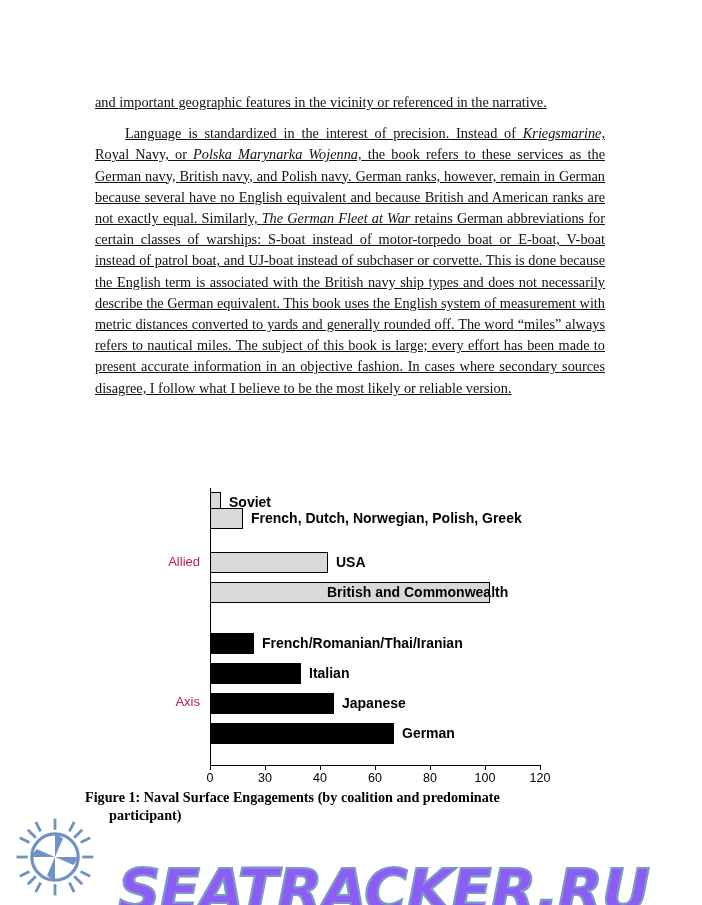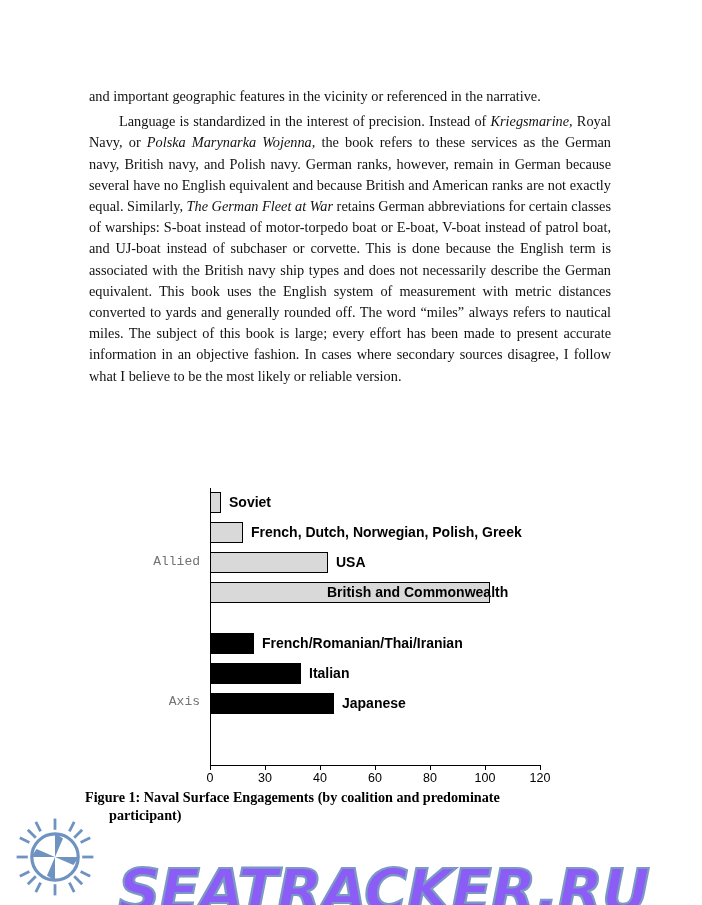--- a/index.html
+++ b/index.html
@@ -25,21 +25,22 @@
     left: 85px;
     top: 82px;
     width: 530px;
     font-size: 14.3px;
     line-height: 21.2px;
     color: #111111;
     text-align: justify;
     text-justify: inter-word;
   }
   .body-text p {
-    margin: 4px;
+    margin: 10px;
+    text-decoration: underline;
   }
   .body-text p.indent {
     text-indent: 30px;
   }
   .it { font-style: italic; }
 
   
   .figure {
     position: absolute;
     left: 85px;
@@ -84,23 +85,23 @@
     font-weight: bold;
     color: #000;
     white-space: nowrap;
     line-height: 17px;
   }
   .bar-label.inside {
     color: #000;
   }
   .group-label {
     position: absolute;
-    font-family: Liberation Mono, monospace;
+    font-family: Liberation Sans, sans-serif;
     font-size: 13px;
-    color: #737373;
+    color: #be185d;
     text-align: right;
     width: 110px;
     left: 5px;
   }
   .axis-line {
     position: absolute;
     left: 125px;
     top: 287px;
     width: 330px;
     height: 0;
@@ -194,21 +195,21 @@
     <div class="chart">
       <div class="plot"></div>
 
       <div class="group-label" style="top:76px;">Allied</div>
       <div class="group-label" style="top:216px;">Axis</div>
 
       <div class="bar-row" style="top:14px; width:330px; left:125px;">
         <div class="bar allied" style="width:11px;"></div>
         <div class="bar-label" style="left:19px;">Soviet</div>
       </div>
-      <div class="bar-row" style="top:44px; width:330px; left:125px;">
+      <div class="bar-row" style="top:30px; width:330px; left:125px;">
         <div class="bar allied" style="width:33px;"></div>
         <div class="bar-label" style="left:41px;">French, Dutch, Norwegian, Polish, Greek</div>
       </div>
       <div class="bar-row" style="top:74px; width:330px; left:125px;">
         <div class="bar allied" style="width:118px;"></div>
         <div class="bar-label" style="left:126px;">USA</div>
       </div>
       <div class="bar-row" style="top:104px; width:330px; left:125px;">
         <div class="bar allied" style="width:280px;"></div>
         <div class="bar-label inside" style="left:117px;">British and Commonwealth</div>
@@ -218,20 +219,24 @@
         <div class="bar axis" style="width:91px;"></div>
         <div class="bar-label" style="left:99px;">Italian</div>
       </div>
       <div class="bar-row" style="top:155px; width:330px; left:125px;">
         <div class="bar axis" style="width:44px;"></div>
         <div class="bar-label" style="left:52px;">French/Romanian/Thai/Iranian</div>
       </div>
       <div class="bar-row" style="top:215px; width:330px; left:125px;">
         <div class="bar axis" style="width:124px;"></div>
         <div class="bar-label" style="left:132px;">Japanese</div>
+      </div>
+      <div class="bar-row" style="top:245px; width:330px; left:125px;">
+        <div class="bar axis" style="width:184px;"></div>
+        <div class="bar-label" style="left:192px;">German</div>
       </div>
 
       <div class="axis-line"></div>
       <div class="tick" style="left:125px;"></div>
       <div class="tick" style="left:180px;"></div>
       <div class="tick" style="left:235px;"></div>
       <div class="tick" style="left:290px;"></div>
       <div class="tick" style="left:345px;"></div>
       <div class="tick" style="left:400px;"></div>
       <div class="tick" style="left:455px;"></div>

